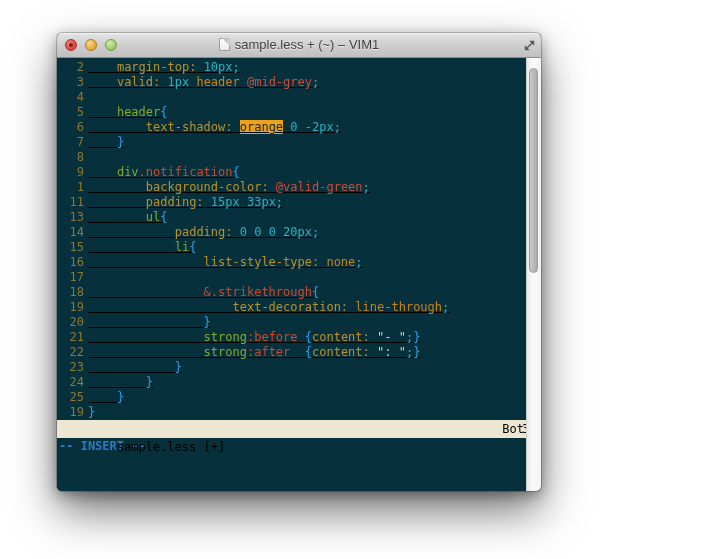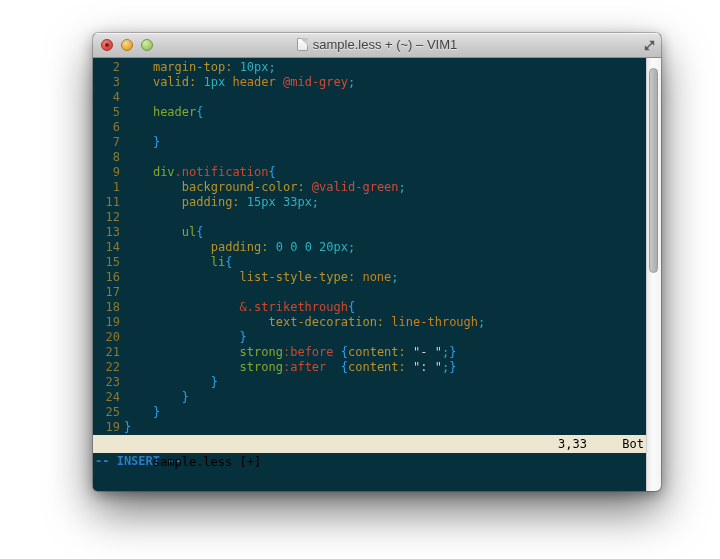--- a/index.html
+++ b/index.html
@@ -1,24 +1,23 @@
 <!DOCTYPE html>
 <html style="--c-editor_bg: #05303c; --c-gutter: #8c7a30; --c-plain: #c7d0d0; --c-prop: #b9922e; --c-attr: #c5821f; --c-val: #2fb0c2; --c-var: #d14b38; --c-sel: #85a82d; --c-cls: #d1472c; --c-brace: #31a0ec; --c-str: #ccd2d3; --c-search_bg: #f0a11c; --c-search_fg: #0a2a33; --c-status_bg: #ede7d2; --c-status_fg: #000000; --c-insert: #2b7cc4;"><head>
 <meta charset="utf-8">
 <style>
   * { margin:0; padding:0; box-sizing:border-box; }
   html,body { width:720px; height:559px; background:#ffffff; overflow:hidden;
               font-family:"Liberation Sans", sans-serif; }
 
   .window {
-    position:absolute; left:57px; top:33px; width:568px; height:458px;
+    position:absolute; left:57px; top:33px; width:484px; height:458px;
     border-radius:5px; overflow:hidden;
     box-shadow: 0 0 0 1px rgba(0,0,0,0.22), 0 20px 45px rgba(0,0,0,0.55), 0 4px 14px rgba(0,0,0,0.35);
     background:#05303c;
-    margin-left:36px;
   }
 
   
   .titlebar {
     height:25px; position:relative;
     background:linear-gradient(#e3e3e3, #cdcdcd 55%, #c0c0c0);
     border-bottom:1px solid #8e8e8e;
     box-shadow: inset 0 1px 0 #f4f4f4;
     display:flex; align-items:center;
   }
@@ -44,21 +43,21 @@
   .fsicon svg { display:block; }
 
   
   .contentrow { display:flex; height:433px; }
   .terminal { flex:1; background:var(--c-editor_bg); position:relative;
               font-family:"DejaVu Sans Mono", monospace; font-size:12px; }
 
   .codearea { padding-top:2px; }
   .row { display:flex; height:15px; line-height:15px; white-space:pre; }
   .gutter { width:27px; text-align:right; color:var(--c-gutter); flex:none; }
-  .code { padding-left:4px; }
+  .code { padding-left:4px;text-decoration:underline; }
 
   .seg-plain  { color:var(--c-plain); }
   .seg-prop   { color:var(--c-prop); }
   .seg-attr   { color:var(--c-attr); }
   .seg-val    { color:var(--c-val); }
   .seg-var    { color:var(--c-var); }
   .seg-sel    { color:var(--c-sel); }
   .seg-cls    { color:var(--c-cls); }
   .seg-brace  { color:var(--c-brace); }
   .seg-str    { color:var(--c-str); }
@@ -106,27 +105,26 @@
   </div>
 
   <div class="contentrow">
 
     <div class="terminal">
       <div class="codearea">
           <div class="row"><span class="gutter">2</span><span class="code"><span class="seg-plain">    </span><span class="seg-prop">margin-top:</span><span class="seg-plain"> </span><span class="seg-val">10px;</span></span></div>
           <div class="row"><span class="gutter">3</span><span class="code"><span class="seg-plain">    </span><span class="seg-prop">valid:</span><span class="seg-plain"> </span><span class="seg-val">1px </span><span class="seg-attr">header</span><span class="seg-plain"> </span><span class="seg-var">@mid-grey</span><span class="seg-val">;</span></span></div>
           <div class="row"><span class="gutter">4</span><span class="code"></span></div>
           <div class="row"><span class="gutter">5</span><span class="code"><span class="seg-plain">    </span><span class="seg-sel">header</span><span class="seg-brace">{</span></span></div>
-          <div class="row"><span class="gutter">6</span></div>
+          <div class="row"><span class="gutter">6</span><span class="code"><span class="seg-plain">        </span><span class="seg-prop">text-shadow:</span><span class="seg-plain"> </span><span class="seg-search">orange</span><span class="seg-plain"> </span><span class="seg-val">0 -2px;</span></span></div>
           <div class="row"><span class="gutter">7</span><span class="code"><span class="seg-plain">    </span><span class="seg-brace">}</span></span></div>
           <div class="row"><span class="gutter">8</span><span class="code"></span></div>
           <div class="row"><span class="gutter">9</span><span class="code"><span class="seg-plain">    </span><span class="seg-sel">div</span><span class="seg-cls">.notification</span><span class="seg-brace">{</span></span></div>
           <div class="row"><span class="gutter">1</span><span class="code"><span class="seg-plain">        </span><span class="seg-prop">background-color:</span><span class="seg-plain"> </span><span class="seg-var">@valid-green</span><span class="seg-val">;</span></span></div>
           <div class="row"><span class="gutter">11</span><span class="code"><span class="seg-plain">        </span><span class="seg-prop">padding:</span><span class="seg-plain"> </span><span class="seg-val">15px 33px;</span></span></div>
-          <div class="row"><span class="gutter">12</span><span class="code"></span></div>
           <div class="row"><span class="gutter">13</span><span class="code"><span class="seg-plain">        </span><span class="seg-sel">ul</span><span class="seg-brace">{</span></span></div>
           <div class="row"><span class="gutter">14</span><span class="code"><span class="seg-plain">            </span><span class="seg-prop">padding:</span><span class="seg-plain"> </span><span class="seg-val">0 0 0 20px;</span></span></div>
           <div class="row"><span class="gutter">15</span><span class="code"><span class="seg-plain">            </span><span class="seg-sel">li</span><span class="seg-brace">{</span></span></div>
           <div class="row"><span class="gutter">16</span><span class="code"><span class="seg-plain">                </span><span class="seg-prop">list-style-type:</span><span class="seg-plain"> </span><span class="seg-attr">none</span><span class="seg-val">;</span></span></div>
           <div class="row"><span class="gutter">17</span><span class="code"></span></div>
           <div class="row"><span class="gutter">18</span><span class="code"><span class="seg-plain">                </span><span class="seg-cls">&amp;.strikethrough</span><span class="seg-brace">{</span></span></div>
           <div class="row"><span class="gutter">19</span><span class="code"><span class="seg-plain">                    </span><span class="seg-prop">text-decoration:</span><span class="seg-plain"> </span><span class="seg-attr">line-through</span><span class="seg-val">;</span></span></div>
           <div class="row"><span class="gutter">20</span><span class="code"><span class="seg-plain">                </span><span class="seg-brace">}</span></span></div>
           <div class="row"><span class="gutter">21</span><span class="code"><span class="seg-plain">                </span><span class="seg-sel">strong</span><span class="seg-cls">:before</span><span class="seg-plain"> </span><span class="seg-brace">{</span><span class="seg-prop">content:</span><span class="seg-plain"> </span><span class="seg-str">"- "</span><span class="seg-val">;</span><span class="seg-brace">}</span></span></div>
           <div class="row"><span class="gutter">22</span><span class="code"><span class="seg-plain">                </span><span class="seg-sel">strong</span><span class="seg-cls">:after</span><span class="seg-plain">  </span><span class="seg-brace">{</span><span class="seg-prop">content:</span><span class="seg-plain"> </span><span class="seg-str">": "</span><span class="seg-val">;</span><span class="seg-brace">}</span></span></div>

